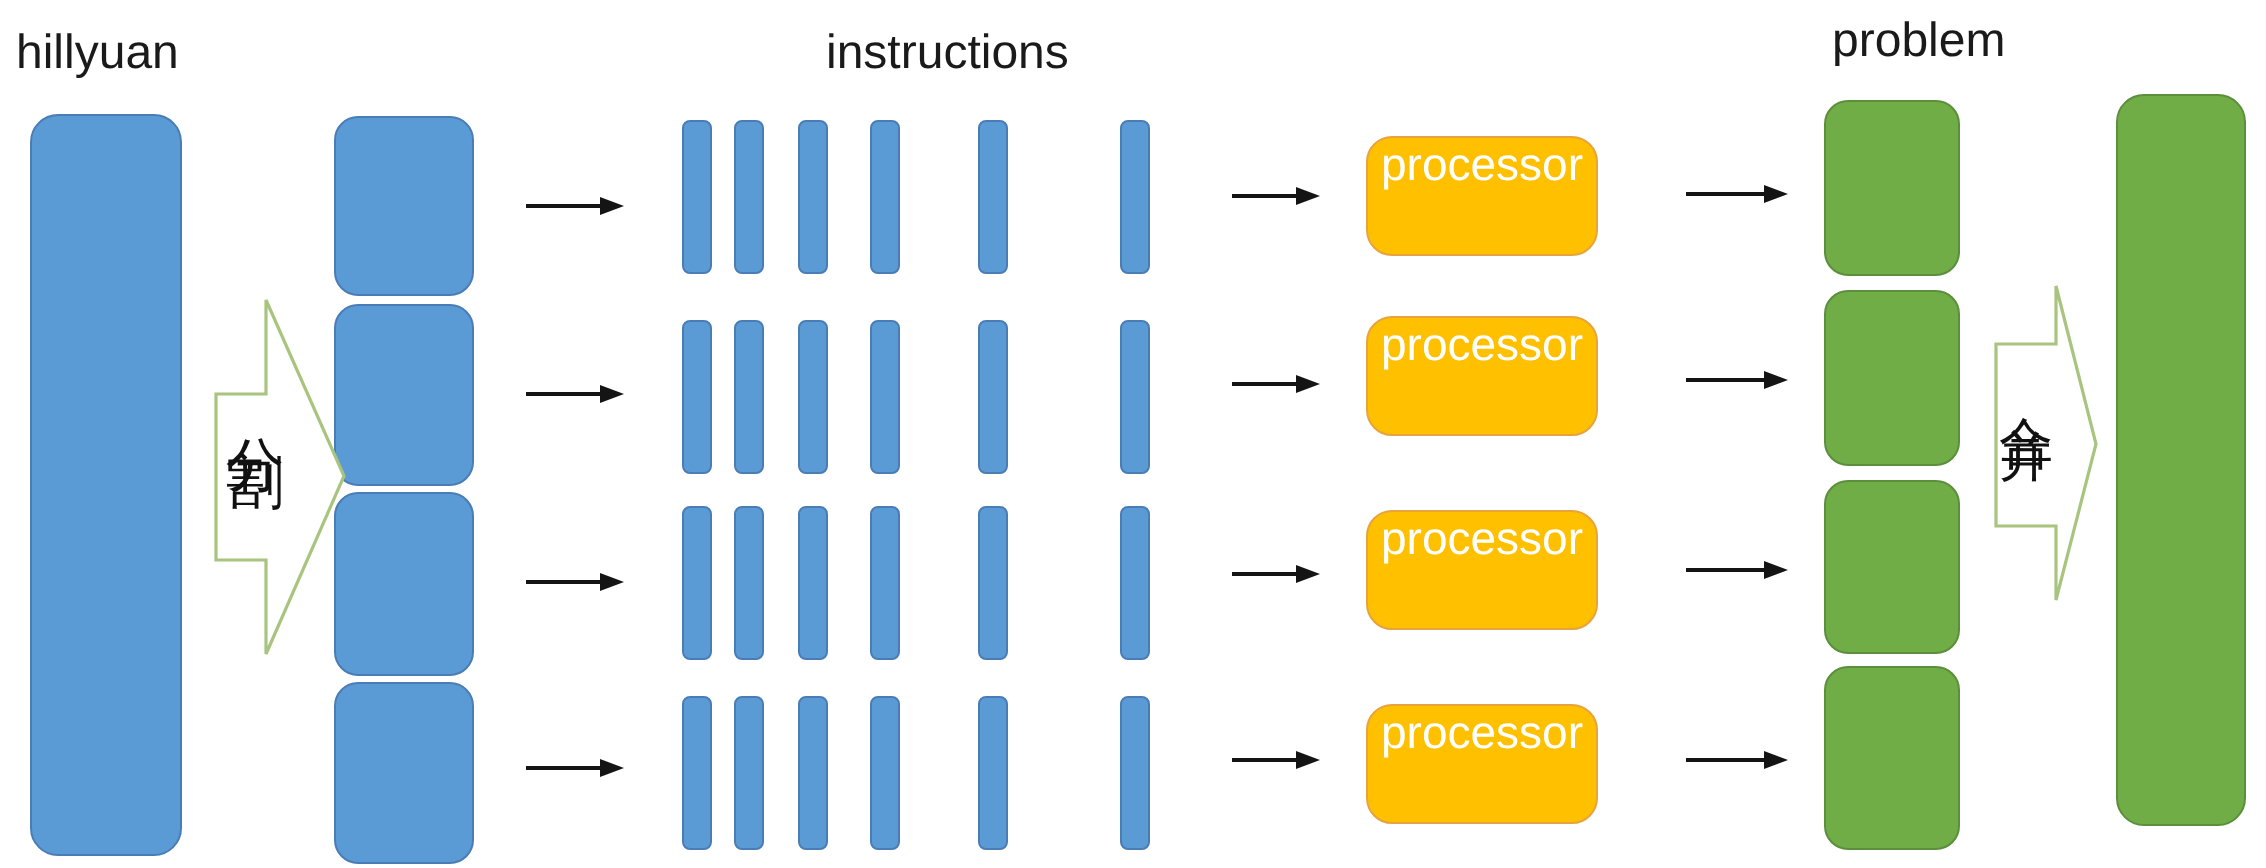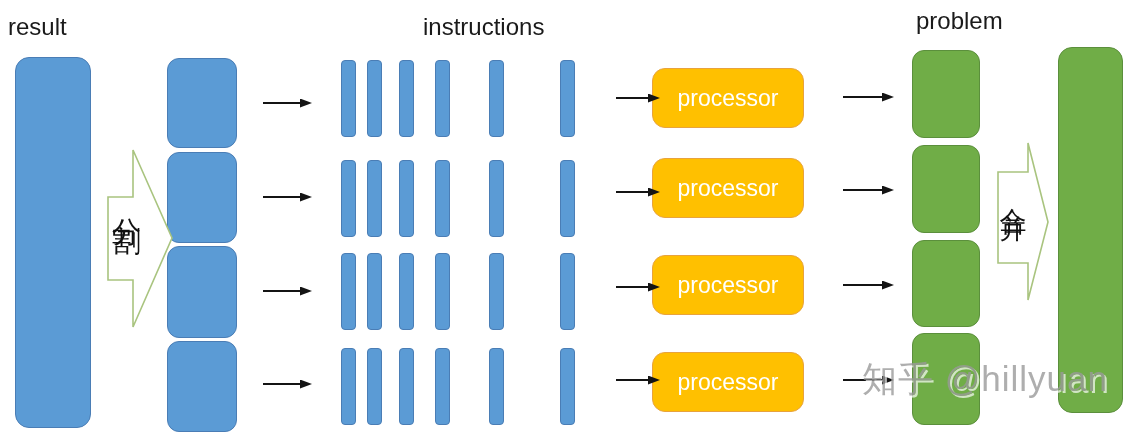--- a/index.html
+++ b/index.html
@@ -9,23 +9,23 @@
   }
   .lbl{position:absolute;font-size:24px;color:#1a1a1a;white-space:nowrap;}
   .block{position:absolute;box-sizing:border-box;}
   .blue{background:var(--blue-fill);border:1.5px solid var(--blue-border);}
   .green{background:var(--green-fill);border:1.5px solid var(--green-border);}
   .bigblock{border-radius:14px;}
   .chunk{left:167px;width:70px;border-radius:12px;}
   .rchunk{left:912px;width:68px;border-radius:12px;}
   .ibar{position:absolute;width:15px;height:77px;border-radius:4px;box-sizing:border-box;
         background:var(--blue-fill);border:1.5px solid var(--blue-border);}
-  .proc{position:absolute;left:652px;width:152px;height:60px;border-radius:13px;box-sizing:border-box;
+  .proc{position:absolute;left:683px;width:116px;height:60px;border-radius:13px;box-sizing:border-box;
         background:var(--yellow-fill);border:1.5px solid var(--yellow-border);
-        display:flex;align-items:center;justify-content:center;}
+        display:flex;align-items:flex-start;justify-content:center;}
   .proc span{color:#ffffff;font-size:23px;}
   #arrows{position:absolute;left:0;top:0;pointer-events:none;}
   .vtext{position:absolute;writing-mode:vertical-rl;text-orientation:upright;
          color:#111;font-size:29px;line-height:1;letter-spacing:7px;}
   #watermark{position:absolute;left:862px;top:356px;font-size:35px;white-space:nowrap;
              color:var(--watermark);opacity:.8;letter-spacing:1px;
              text-shadow:2px 2px 0 rgba(255,255,255,.85);}
 </style>
 </head>
 <body>
@@ -106,21 +106,20 @@
     <line x1="616" y1="192" x2="648" y2="192" stroke="var(--arrow)" stroke-width="2" marker-end="url(#ah)"></line>
     <line x1="616" y1="287" x2="648" y2="287" stroke="var(--arrow)" stroke-width="2" marker-end="url(#ah)"></line>
     <line x1="616" y1="380" x2="648" y2="380" stroke="var(--arrow)" stroke-width="2" marker-end="url(#ah)"></line>
 
     <line x1="843" y1="97" x2="882" y2="97" stroke="var(--arrow)" stroke-width="2" marker-end="url(#ah)"></line>
     <line x1="843" y1="190" x2="882" y2="190" stroke="var(--arrow)" stroke-width="2" marker-end="url(#ah)"></line>
     <line x1="843" y1="285" x2="882" y2="285" stroke="var(--arrow)" stroke-width="2" marker-end="url(#ah)"></line>
     <line x1="843" y1="380" x2="882" y2="380" stroke="var(--arrow)" stroke-width="2" marker-end="url(#ah)"></line>
   </svg>
 
-  <div class="lbl" style="left:8px;top:13px;">result</div>
-  <div class="lbl" style="left:423px;top:13px;">instructions</div>
+  <div class="lbl" style="left:8px;top:13px;">hillyuan</div>
+  <div class="lbl" style="left:413px;top:13px;">instructions</div>
   <div class="lbl" style="left:916px;top:7px;">problem</div>
 
   <div class="vtext" style="left:112px;top:195px;">分割</div>
   <div class="vtext" style="left:999px;top:186px;font-size:27px;letter-spacing:6px;">合并</div>
 
-  <div id="watermark">知乎 @hillyuan</div>
 </div>
 
 </body></html>

